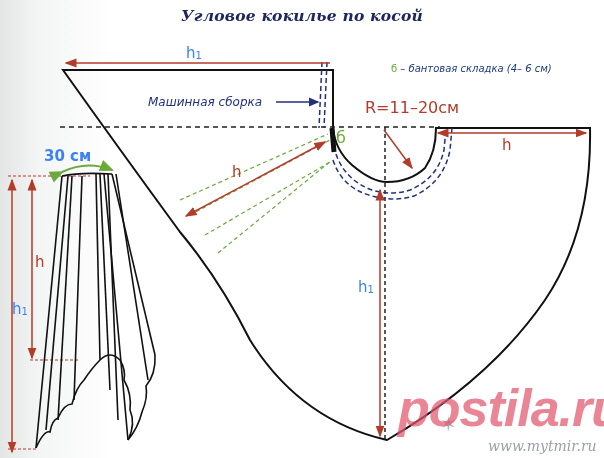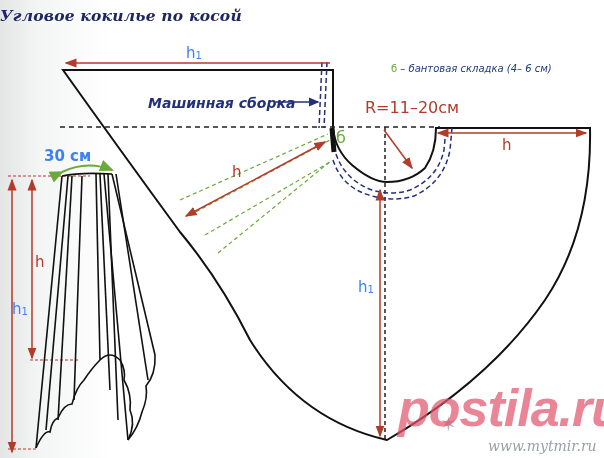--- a/index.html
+++ b/index.html
@@ -2,29 +2,29 @@
 <html><head>
   <meta charset="utf-8">
   <style>
     html, body { margin: 0; padding: 0; }
     body {
       width: 604px; height: 458px; overflow: hidden; position: relative;
       background: linear-gradient(90deg, #e4e6e6 0px, #f4f5f5 40px, #ffffff 110px, #ffffff 100%);
       font-family: "DejaVu Sans", sans-serif;
     }
     .title {
-      position: absolute; left: 0; top: 6px; width: 604px; 
+      position: absolute; left: 0; top: 6px; width: 604px; text-align: center;
       font-family: "DejaVu Serif", serif; font-style: italic; font-weight: bold;
       font-size: 15.5px; color: #1d2660; letter-spacing: 0.2px;
     }
     svg.diagram { position: absolute; left: 0; top: 0; }
     .lbl { position: absolute; white-space: nowrap; font-family: "DejaVu Sans", sans-serif; }
     .legend { left: 368px; top: 63px; font-size: 10px; font-style: italic; color: #1e3a80; padding-left: 23px; }
     .legend .b { color: #6aaa3a; font-style: normal; }
-    .machine { left: 148px; top: 95px; font-size: 14px; font-style: italic; color: #23307a; font-weight: bold; }
+    .machine { left: 148px; top: 95px; font-size: 12px; font-style: italic; color: #23307a; }
     .radius { left: 365px; top: 98px; font-size: 16px; color: #b33b2a; }
     .hlbl { color: #b33b2a; font-size: 15px; }
     .h1lbl { color: #3b82f6; font-size: 15px; }
     .h1lbl sub { font-size: 10px; vertical-align: baseline; position: relative; top: 1px; }
     .cm30 { left: 44px; top: 147px; font-size: 15px; color: #3b82f6; font-weight: bold; }
     .blabel { left: 336px; top: 128px; font-size: 16px; color: #6aaa3a; }
     .watermark {
       left: 398px; top: 378px; font-size: 52px; font-weight: bold; font-style: italic;
       color: rgba(226, 86, 110, 0.72); letter-spacing: -1px; font-family: "Liberation Sans", sans-serif;
     }

